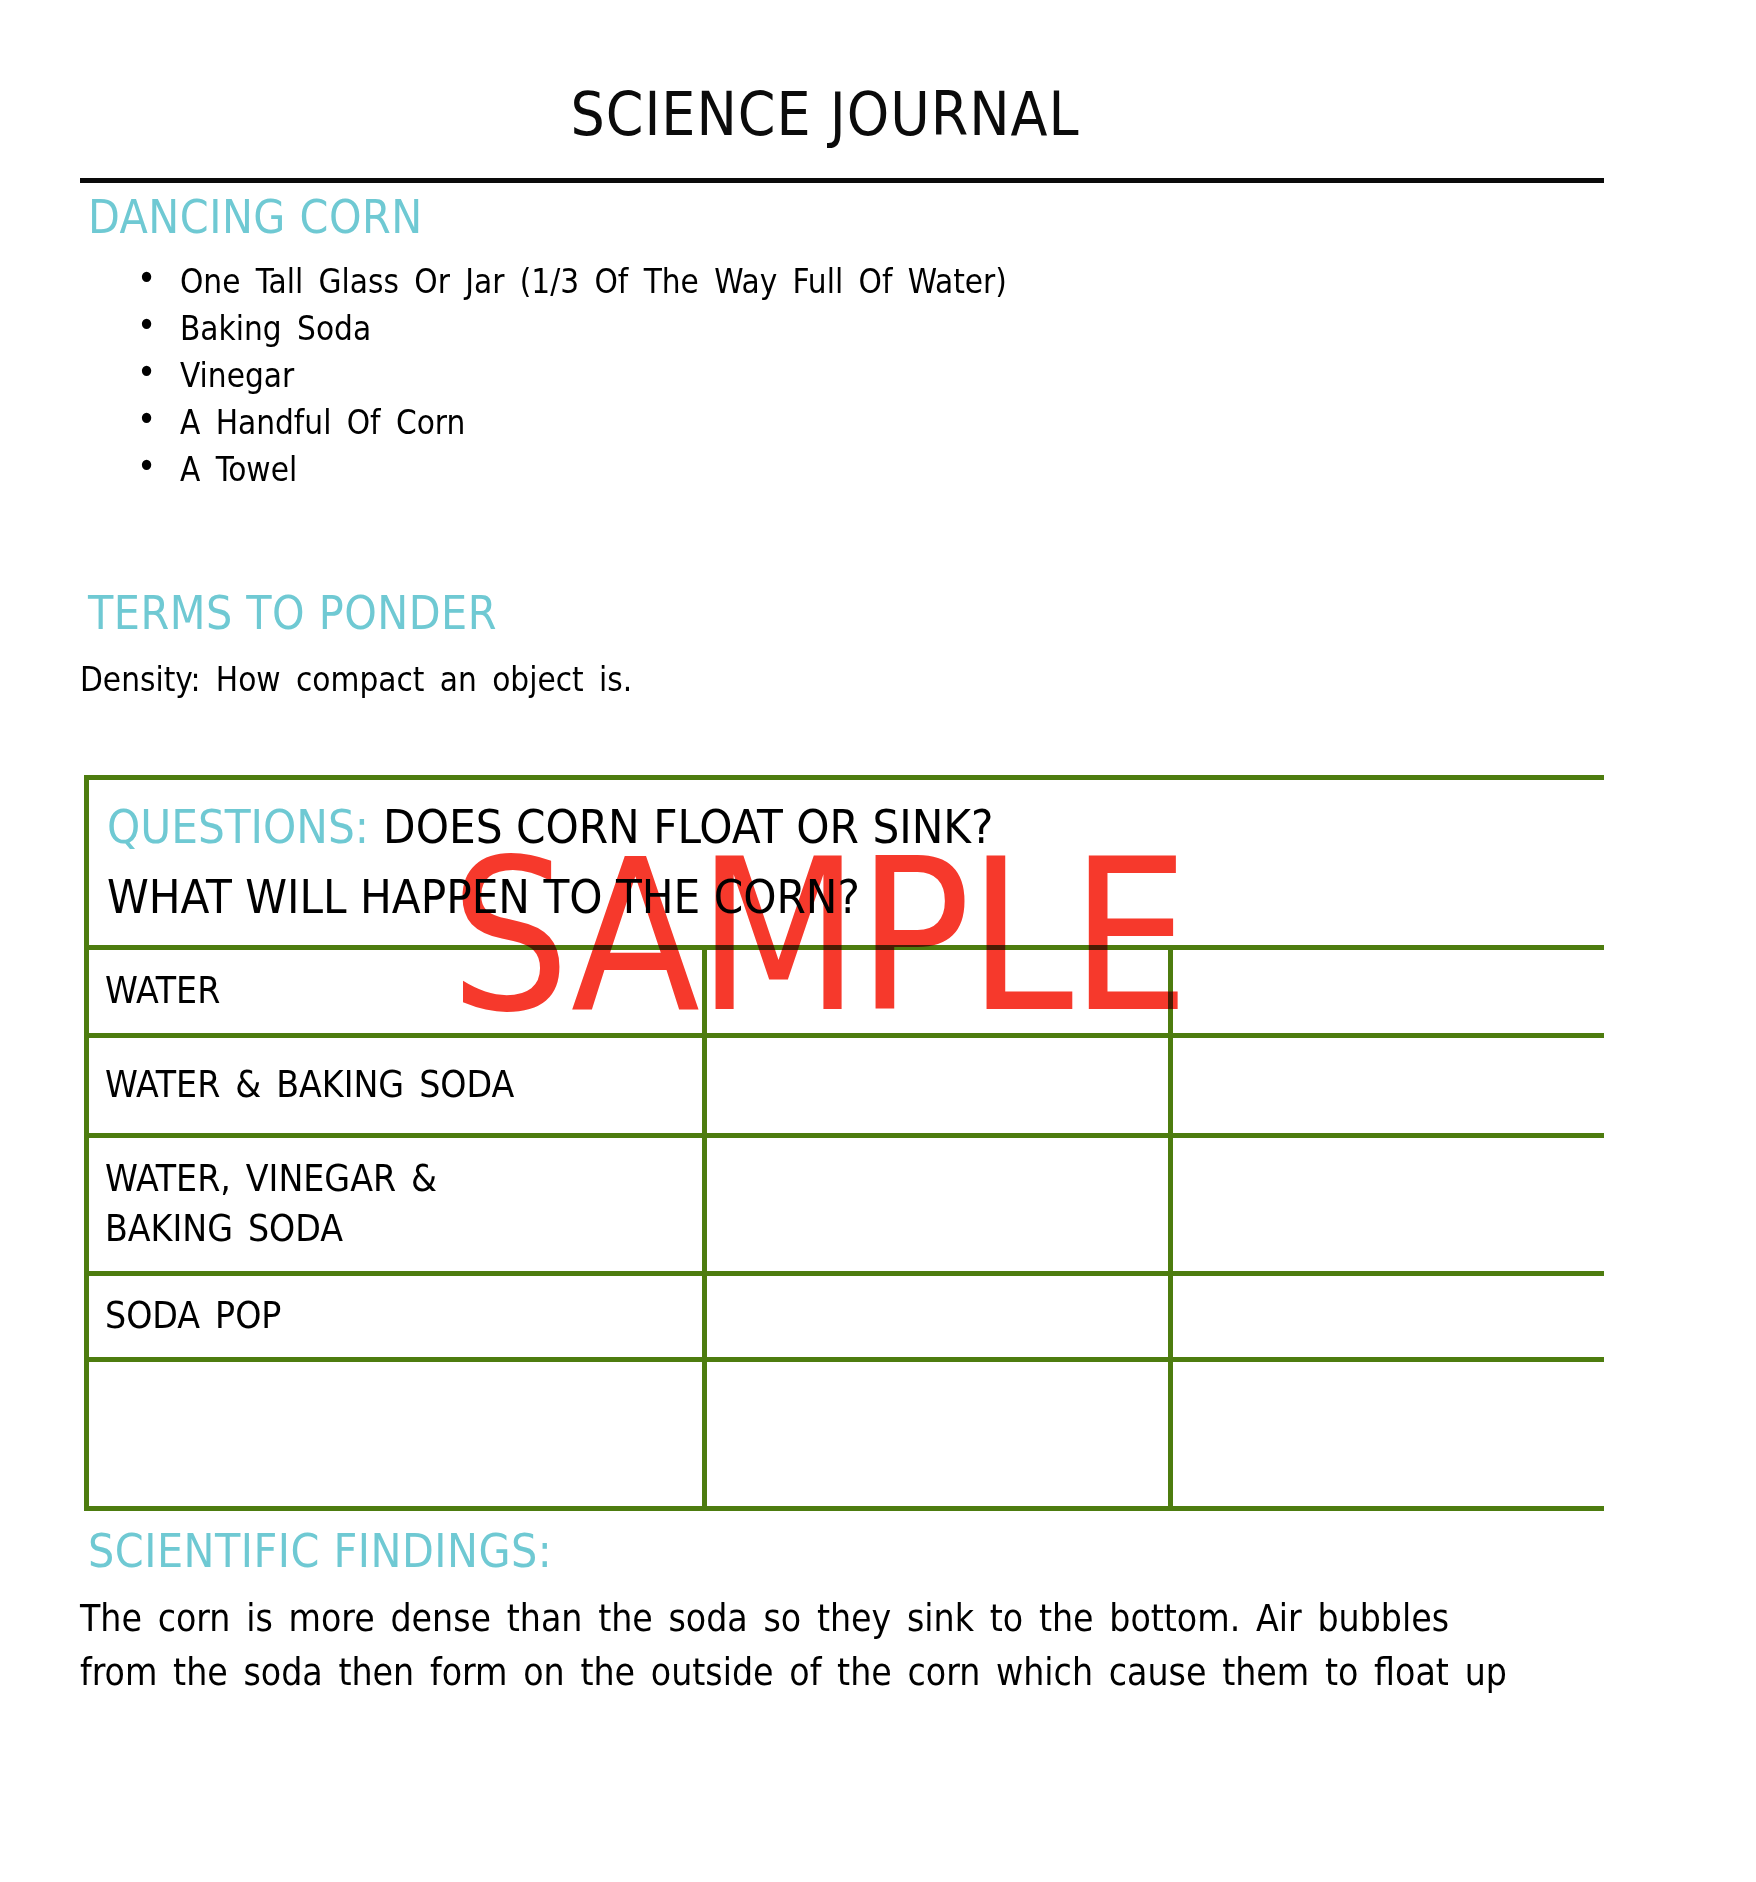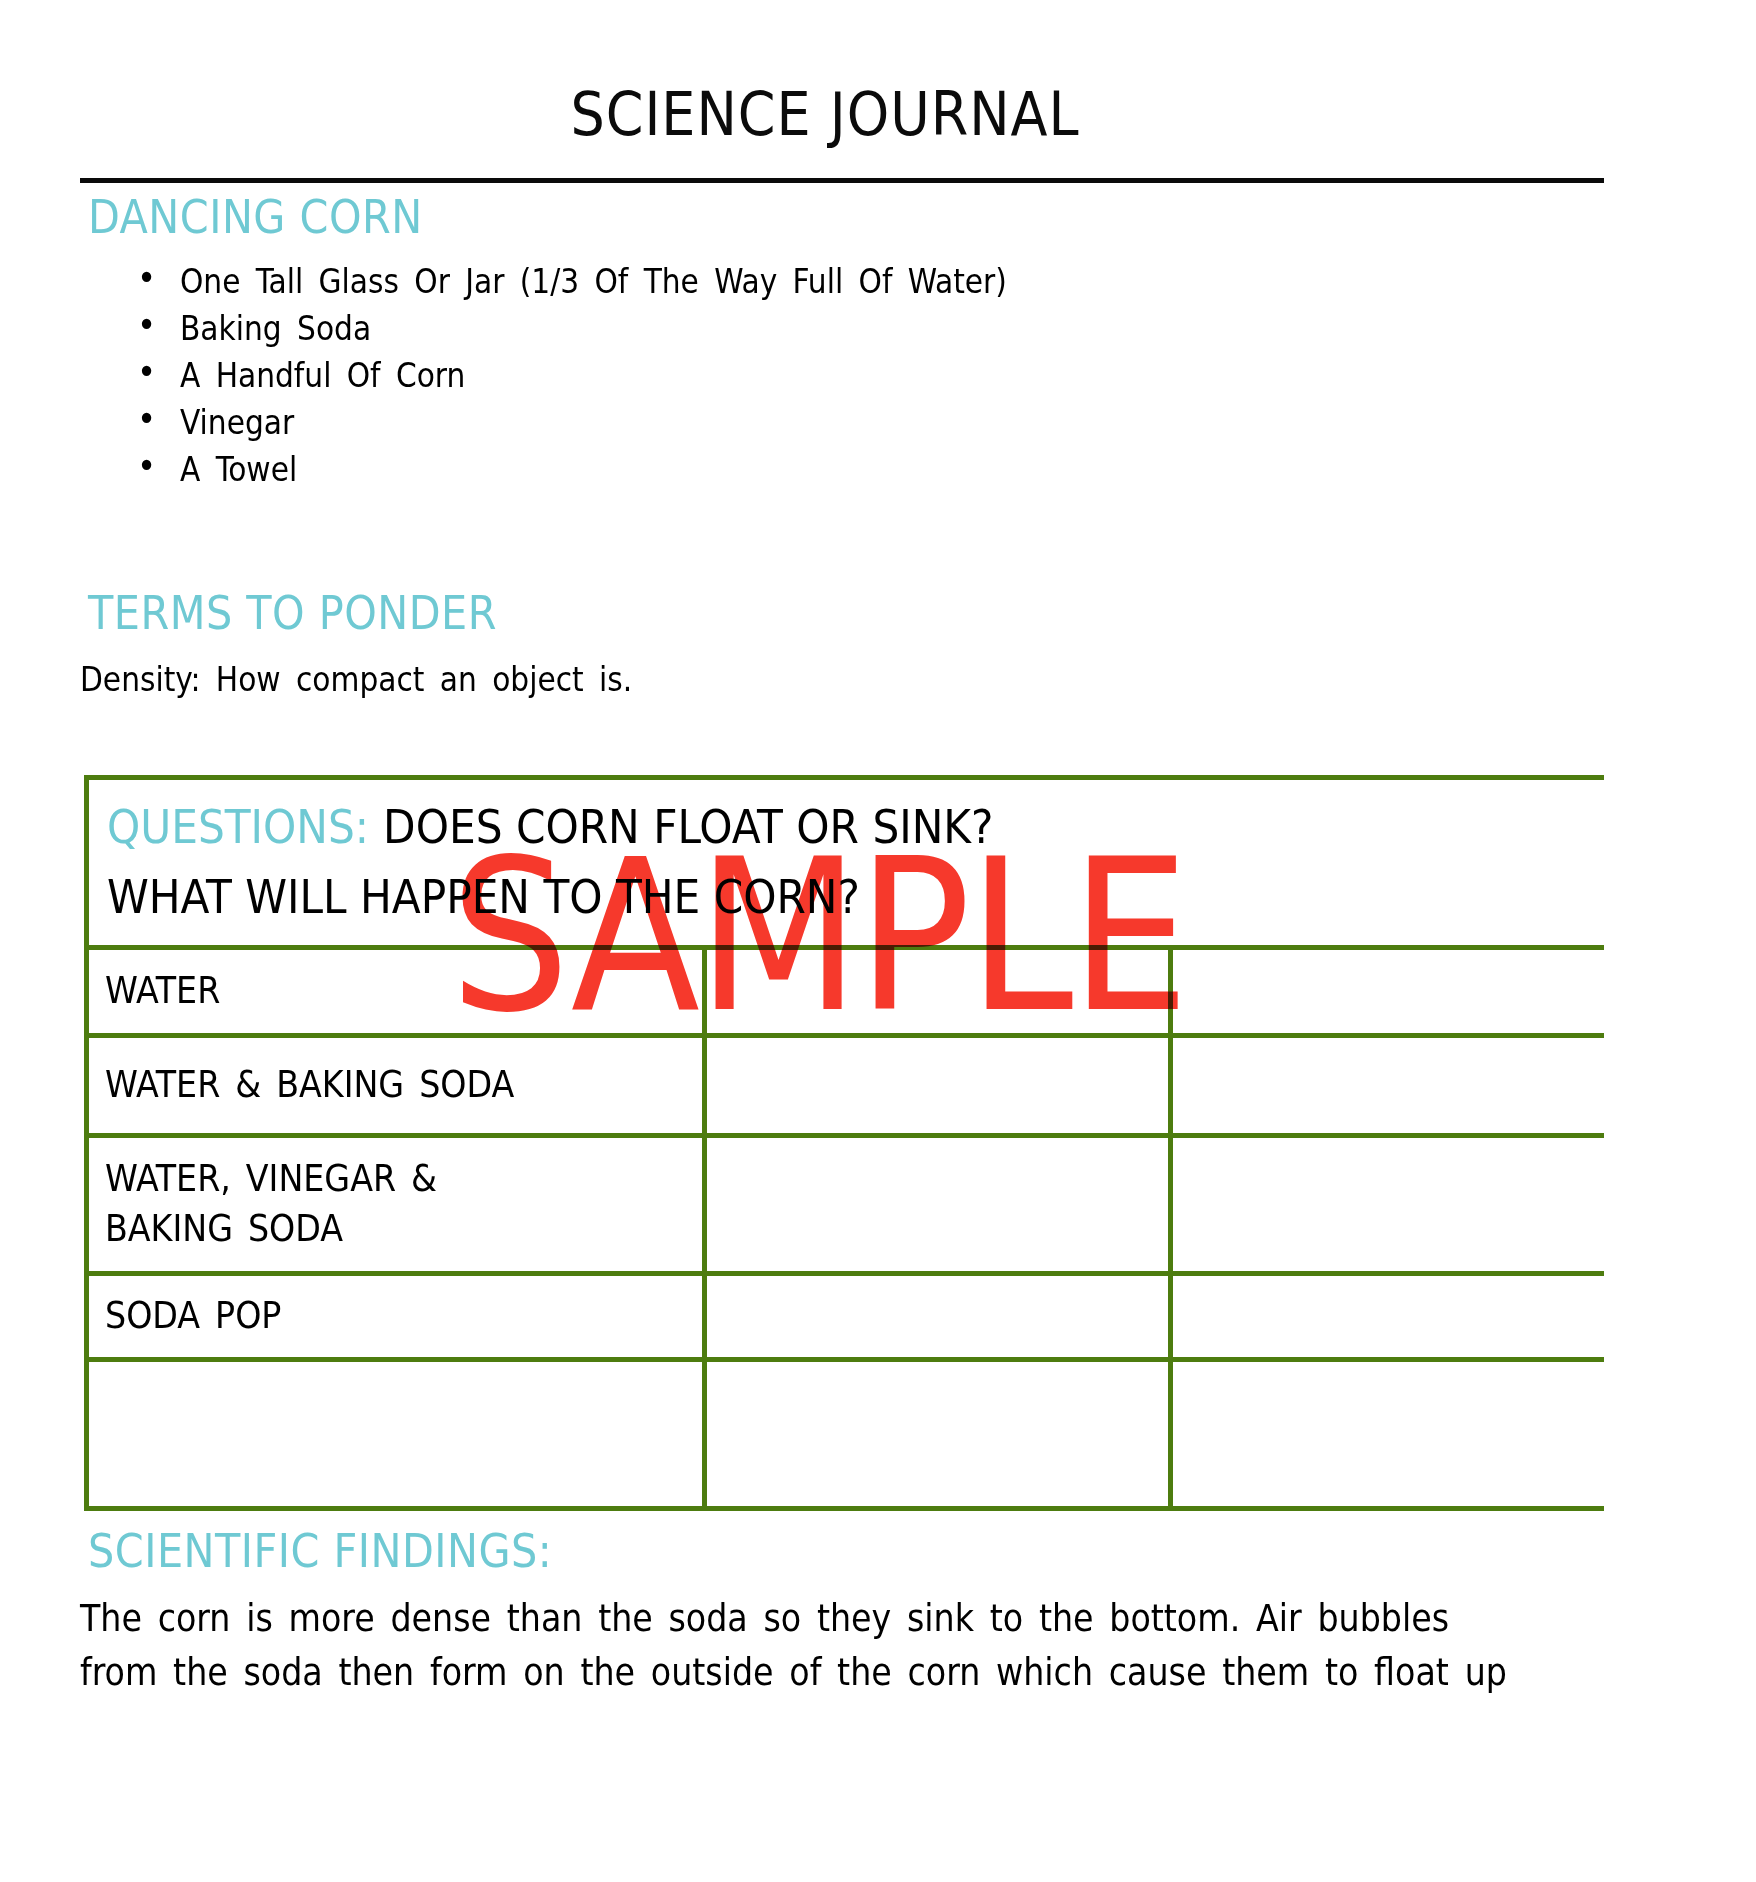--- a/index.html
+++ b/index.html
@@ -131,22 +131,22 @@
 <div class="page">
 
   <div class="page-title">SCIENCE JOURNAL</div>
   <hr class="title-divider">
 
   <h2 class="section-heading heading-dancing">DANCING CORN</h2>
 
   <ul class="materials-list">
     <li>One Tall Glass Or Jar (1/3 Of The Way Full Of Water)</li>
     <li>Baking Soda</li>
+    <li>Vinegar</li>
     <li>A Handful Of Corn</li>
-    <li>Vinegar</li>
     <li>A Towel</li>
   </ul>
 
   <h2 class="section-heading heading-terms">TERMS TO PONDER</h2>
   <div class="terms-lines">
     <div>Density: How compact an object is.</div>
   </div>
 
   <table class="worksheet">
     <colgroup>

